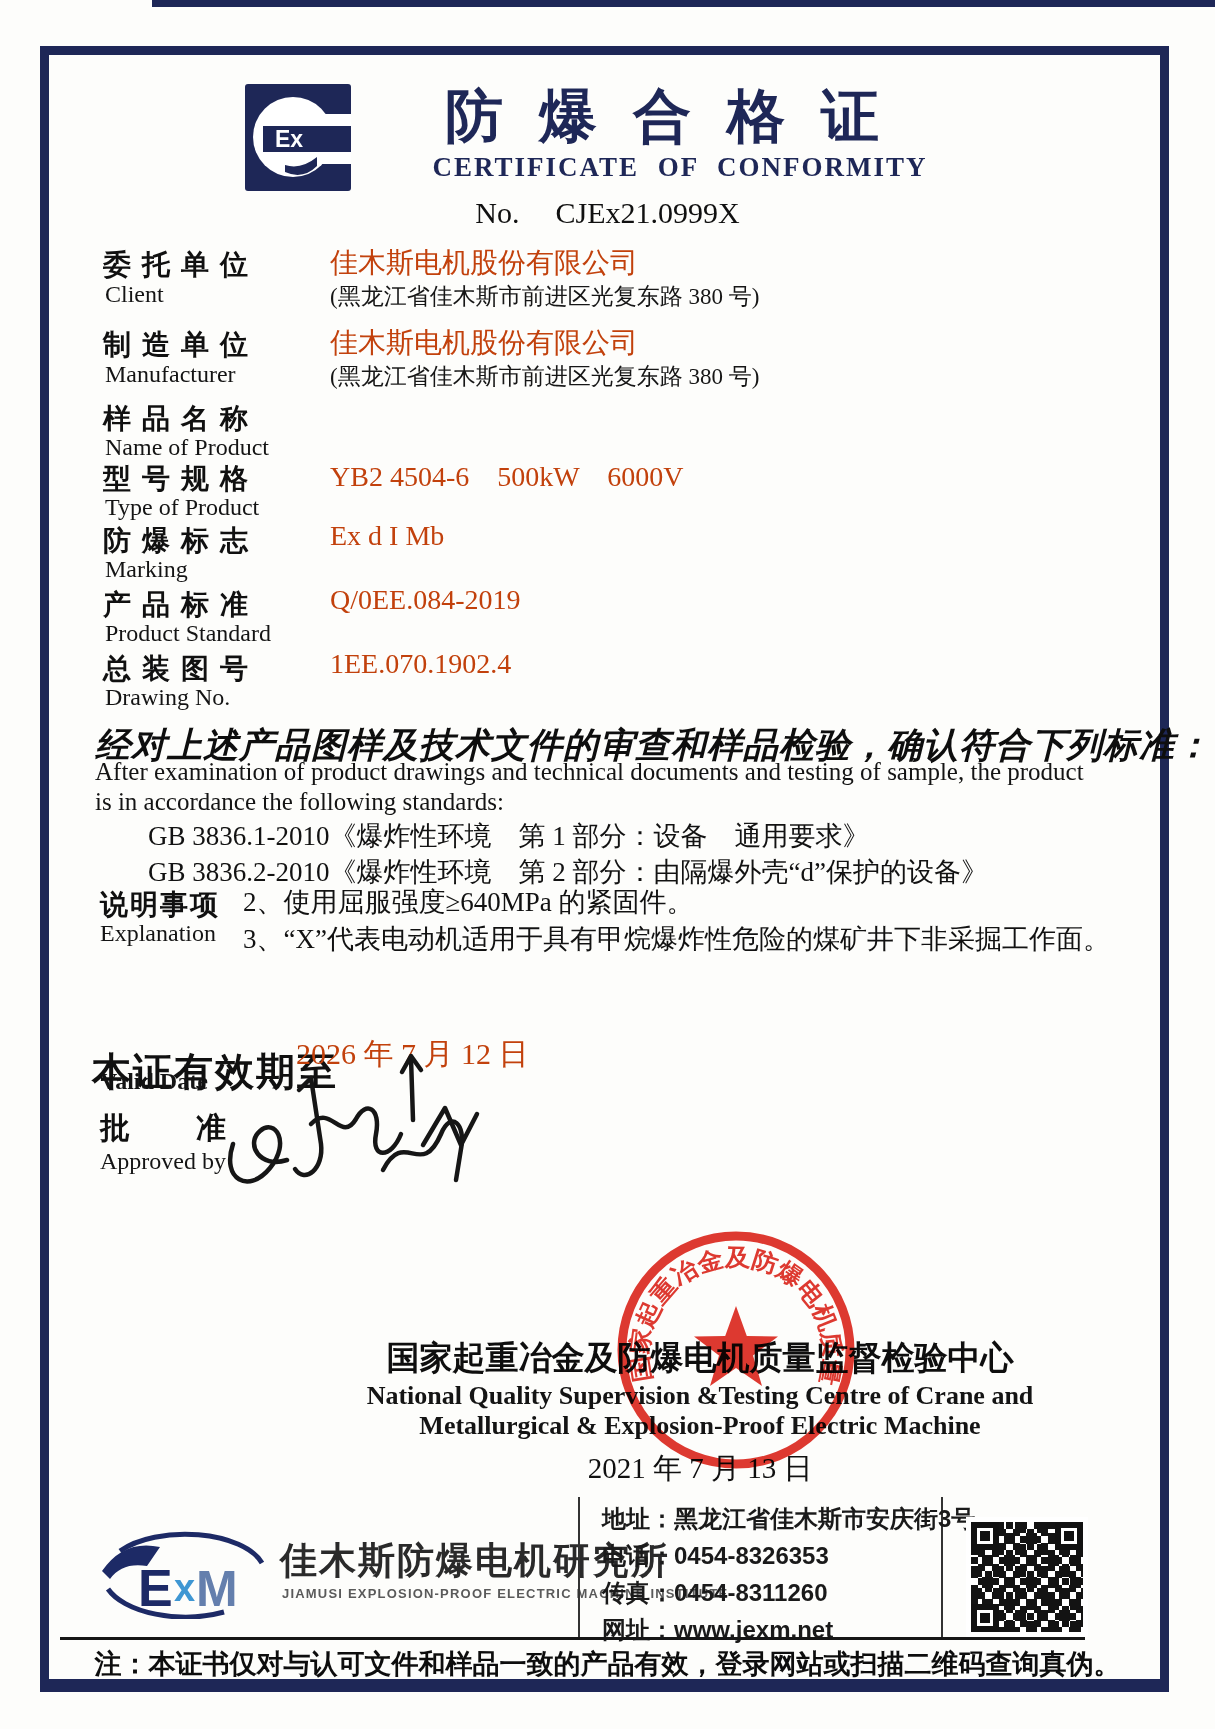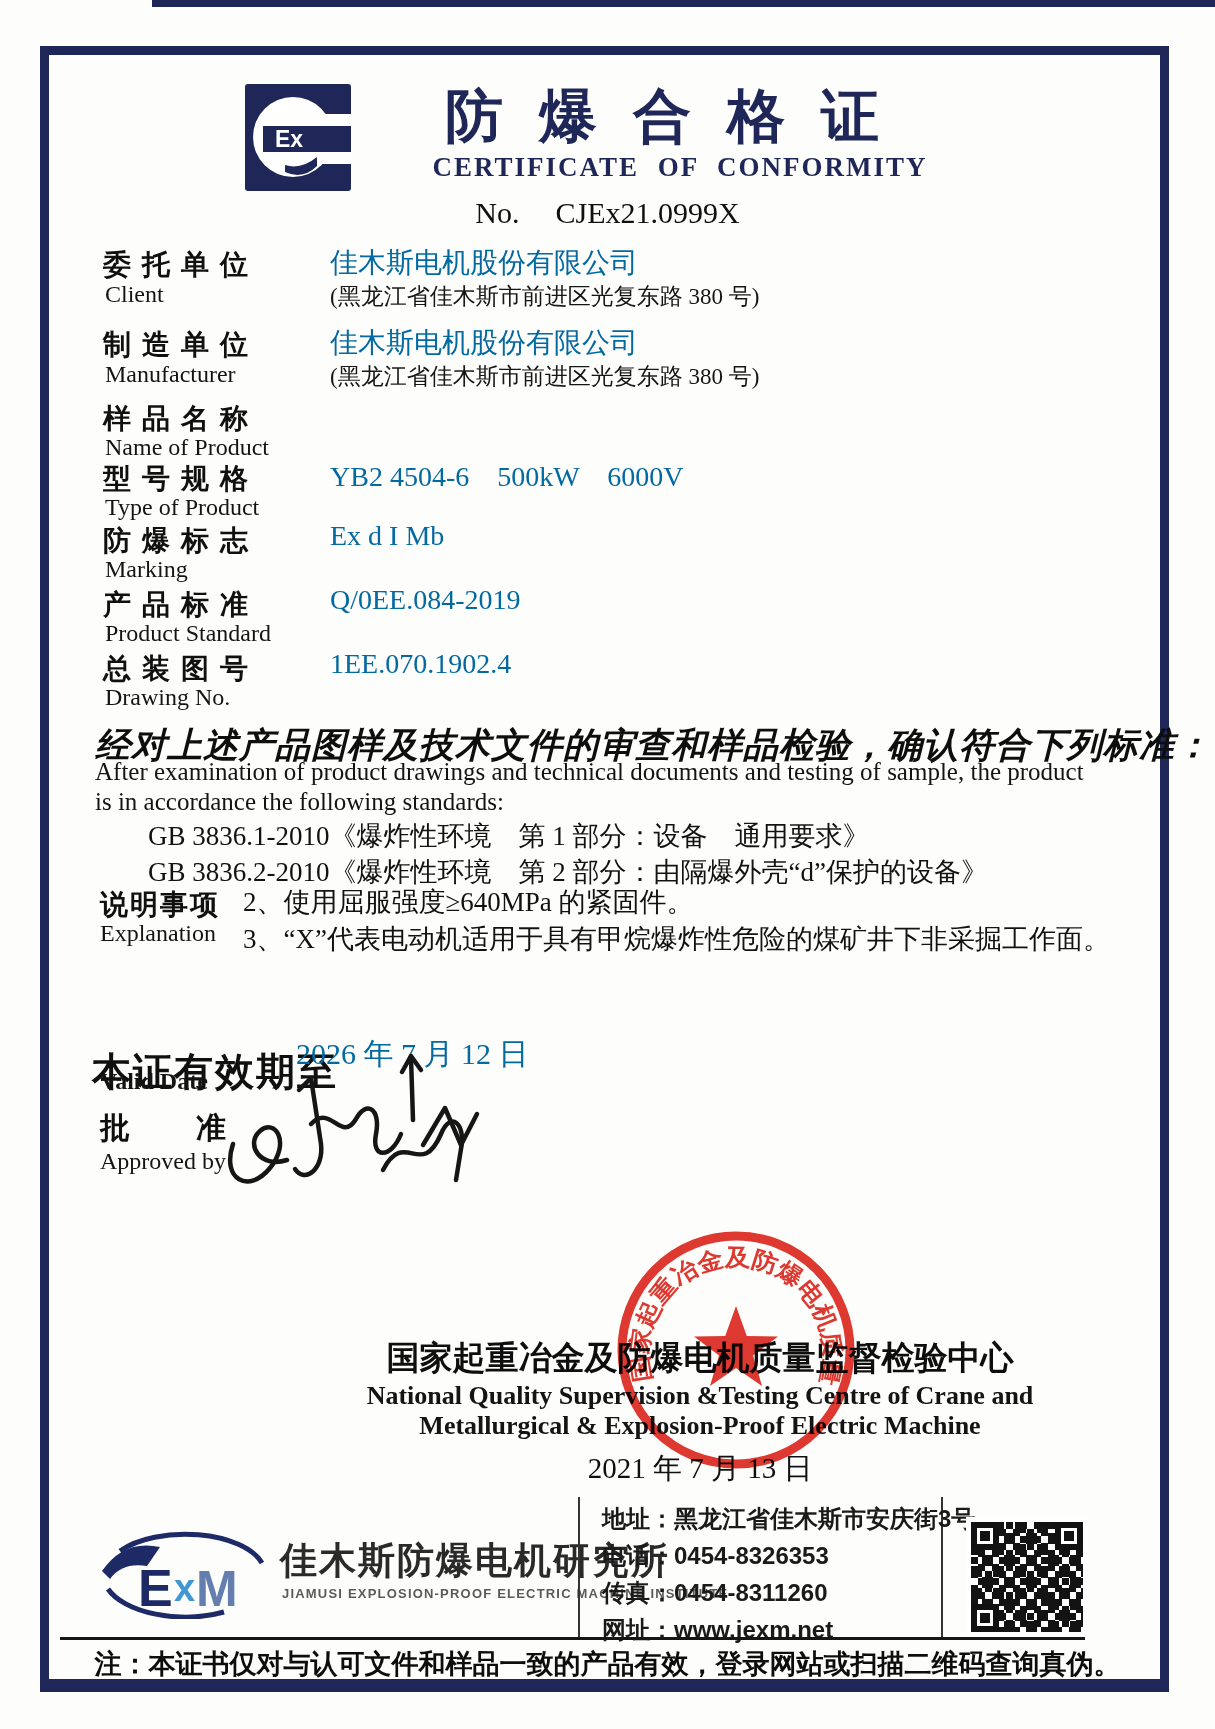--- a/index.html
+++ b/index.html
@@ -10,21 +10,21 @@
          border:9px solid #1e2757;border-bottom-width:13px;}
   .artifact{position:absolute;left:152px;top:0;width:1063px;height:7px;background:#1e2757;}
   .title-cn{font-family:"Liberation Sans","DejaVu Sans",sans-serif;font-weight:700;color:#1e2757;
             font-size:58px;letter-spacing:36px;text-align:center;}
   .title-en{font-weight:700;color:#1e2757;font-size:27px;letter-spacing:2px;word-spacing:10px;text-align:center;}
   .cert-no{font-size:30px;color:#101010;text-align:center;}
   .cert-no b{font-weight:400;margin-left:36px;}
   .lbl-cn{font-family:"Liberation Sans","DejaVu Sans",sans-serif;font-weight:700;font-size:28px;
           letter-spacing:11px;color:#101010;white-space:nowrap;}
   .lbl-en{font-size:24px;color:#141414;white-space:nowrap;}
-  .val{font-size:28px;color:#0369a1;white-space:nowrap;}
+  .val{font-size:28px;color:#c2410c;white-space:nowrap;}
   .val-sub{font-size:23px;color:#161616;white-space:nowrap;}
   .stmt-cn{font-family:"Liberation Sans","DejaVu Sans",sans-serif;font-weight:700;font-size:35px;
            letter-spacing:1px;color:#0e0e0e;white-space:nowrap;font-style:italic;}
   .stmt-en{font-size:25px;color:#141414;white-space:nowrap;}
   .gb{font-size:27px;color:#121212;white-space:nowrap;}
   .expl{font-size:27px;color:#121212;line-height:37px;}
   .org-cn{font-family:"Liberation Sans","DejaVu Sans",sans-serif;font-weight:700;font-size:33px;color:#0e0e0e;}
   .org-en{font-weight:700;font-size:26px;color:#141414;}
   .org-date{font-size:29px;color:#101010;margin-top:8px;}
   .inst-cn{font-family:"Liberation Sans","DejaVu Sans",sans-serif;font-weight:700;font-size:37px;

